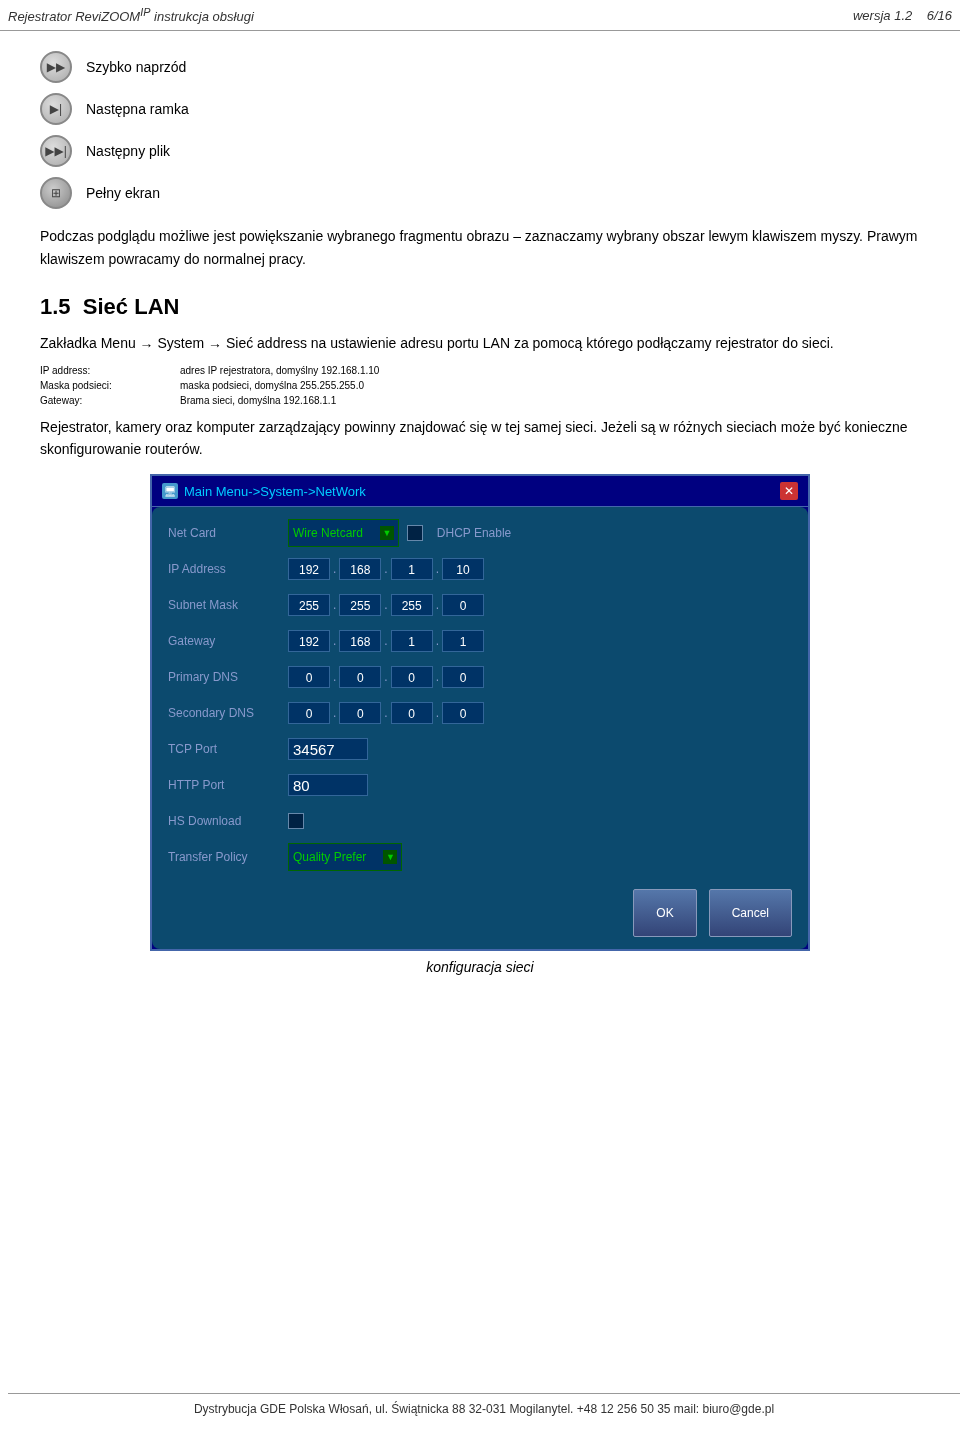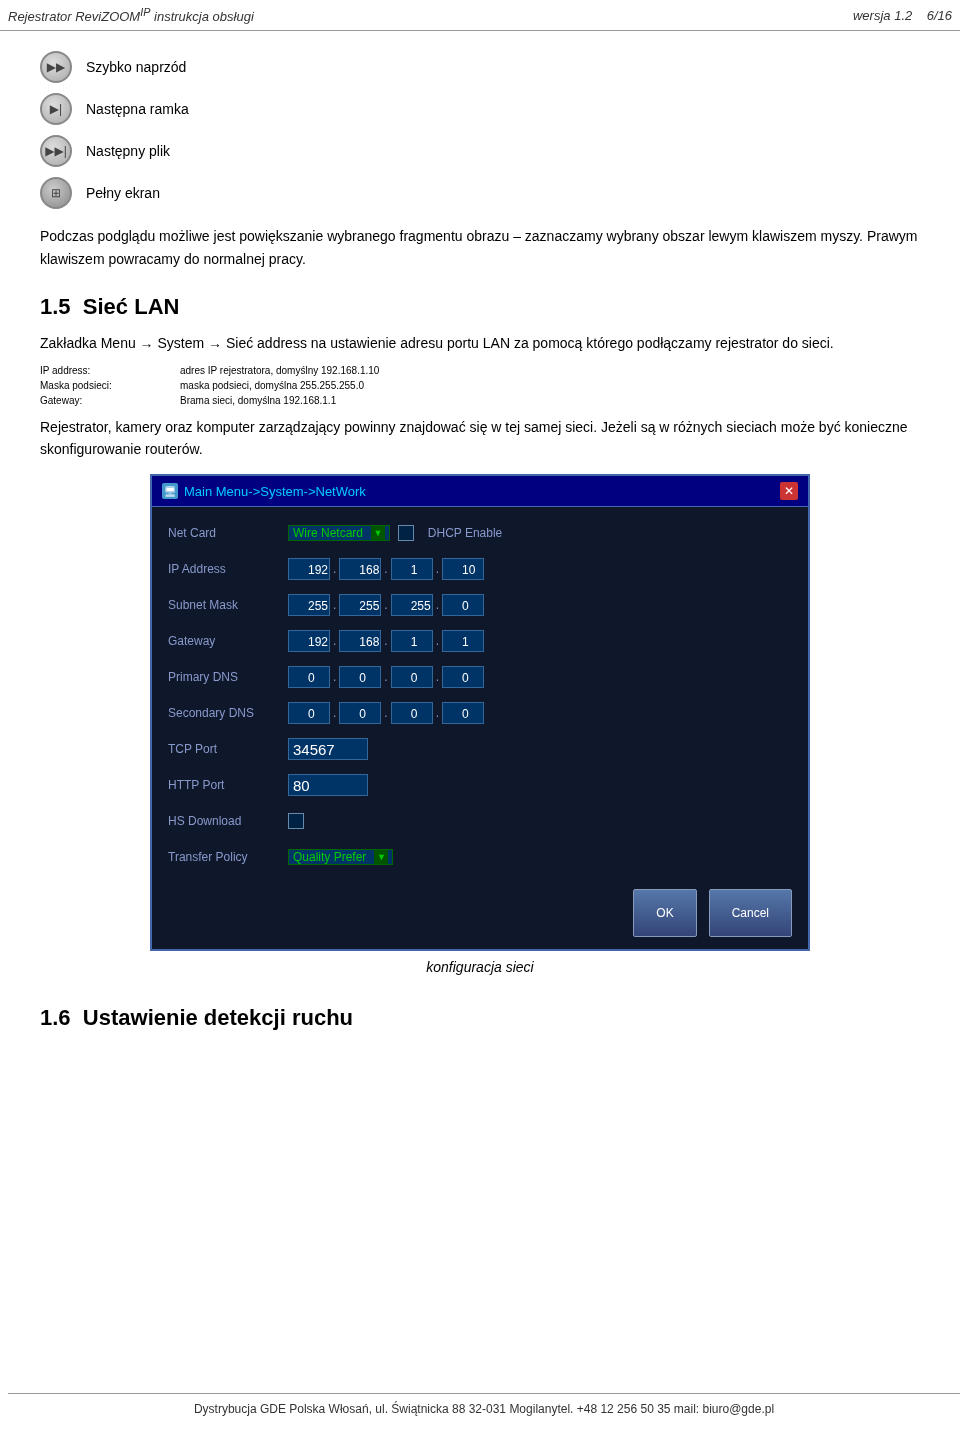--- a/index.html
+++ b/index.html
@@ -145,22 +145,23 @@
       width: 18px;
       height: 18px;
       border-radius: 2px;
       display: flex;
       align-items: center;
       justify-content: center;
       font-size: 12px;
       cursor: pointer;
     }
     .dvr-body {
-      background: #0f172a;
+      background: #0c4a6e;
       padding: 12px 16px;
+      border-radius: 8px;
     }
     .dvr-row {
       display: flex;
       align-items: center;
       margin-bottom: 8px;
       min-height: 28px;
     }
     .dvr-field-label {
       color: #8899cc;
       font-size: 12px;
@@ -172,39 +173,38 @@
       align-items: center;
       gap: 2px;
     }
     .dvr-input-seg {
       background: #003366;
       border: 1px solid #336699;
       color: #fff;
       font-size: 12px;
       width: 42px;
       height: 22px;
-      text-align: left;
+      text-align: center;
       line-height: 22px;
-      padding-left: 19px;
     }
     .dvr-dot {
       color: #8899cc;
       font-size: 12px;
       margin: 0 1px;
     }
     .dvr-select {
       background: #003366;
       border: 1px solid #006600;
       color: #00cc00;
       font-size: 12px;
-      height: 16px;
+      height: 28px;
       padding: 0 4px;
       display: flex;
       align-items: center;
-      gap: 8px;
+      gap: 17px;
     }
     .dvr-select-arrow {
       width: 14px;
       height: 14px;
       background: #005500;
       display: flex;
       align-items: center;
       justify-content: center;
       font-size: 9px;
       color: #00cc00;
@@ -441,24 +441,19 @@
         <div class="dvr-btn-row">
           <button class="dvr-btn">OK</button>
           <button class="dvr-btn">Cancel</button>
         </div>
       </div>
     </div>
 
     <div class="screenshot-caption">konfiguracja sieci</div>
   </div>
 
-  <div class="section-16">
-    <div class="section-title">
-      <span>1.6</span>&nbsp;&nbsp;<span>Ustawienie detekcji ruchu</span>
-    </div>
-  </div>
 
 </div>
 
 <div class="page-footer">
   <span>Dystrybucja GDE Polska    Włosań, ul. Świątnicka 88 32-031 Mogilany</span>
   <span>tel. +48 12 256 50 35 mail: biuro@gde.pl</span>
 </div>
 
 </body></html>

